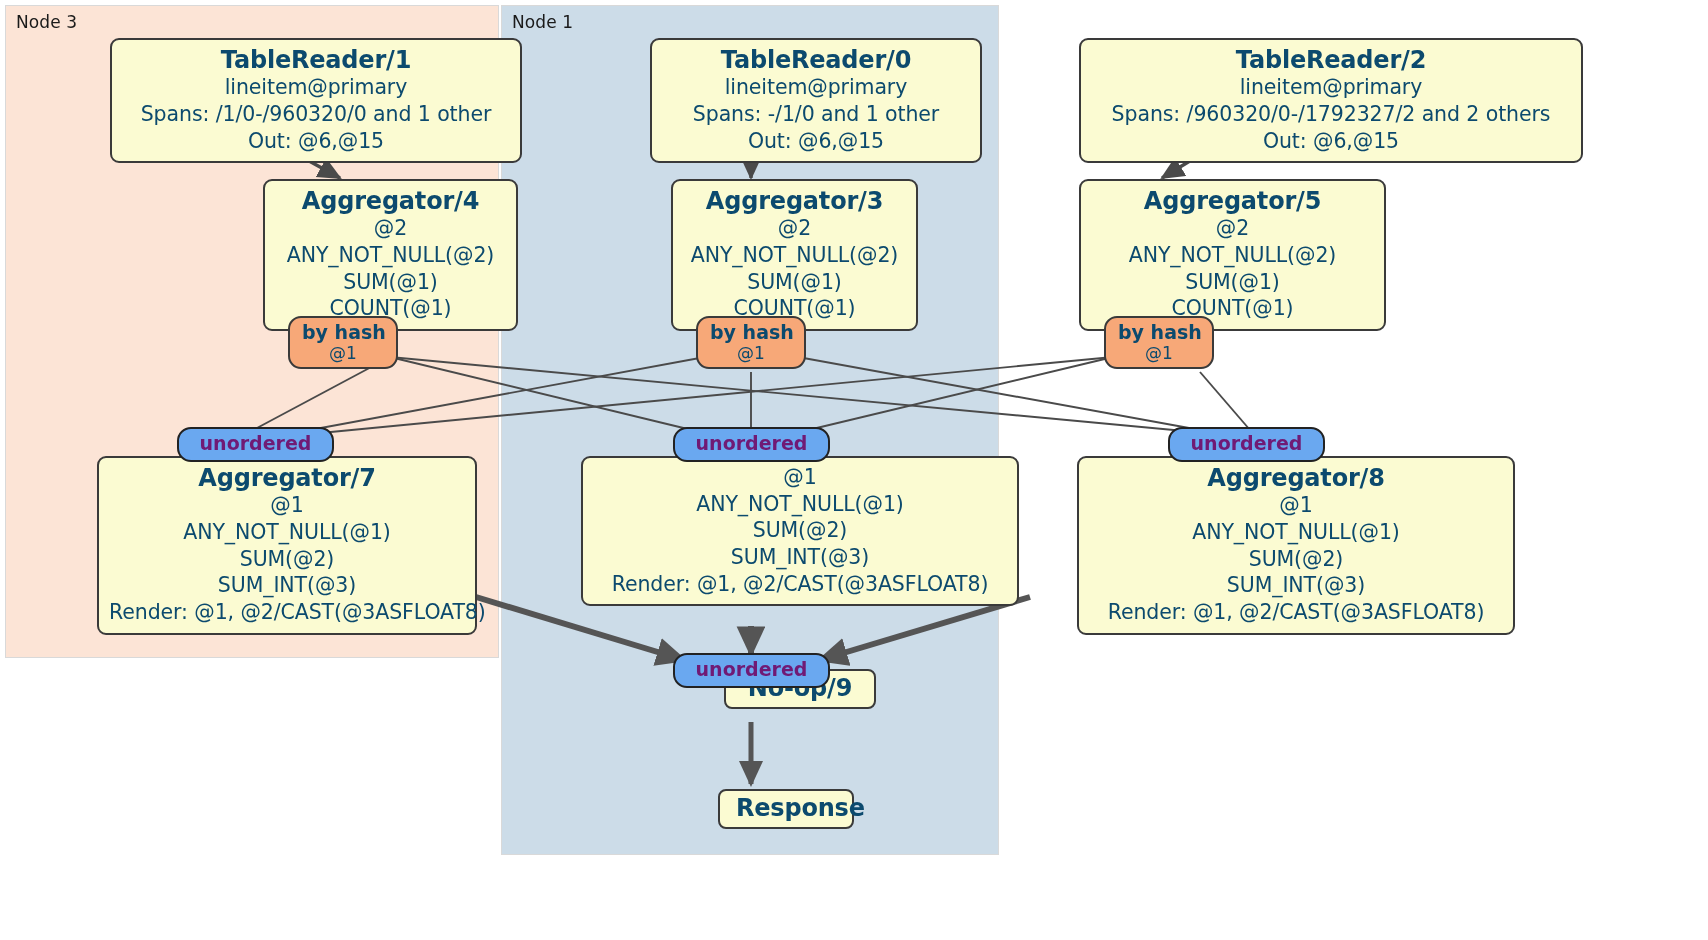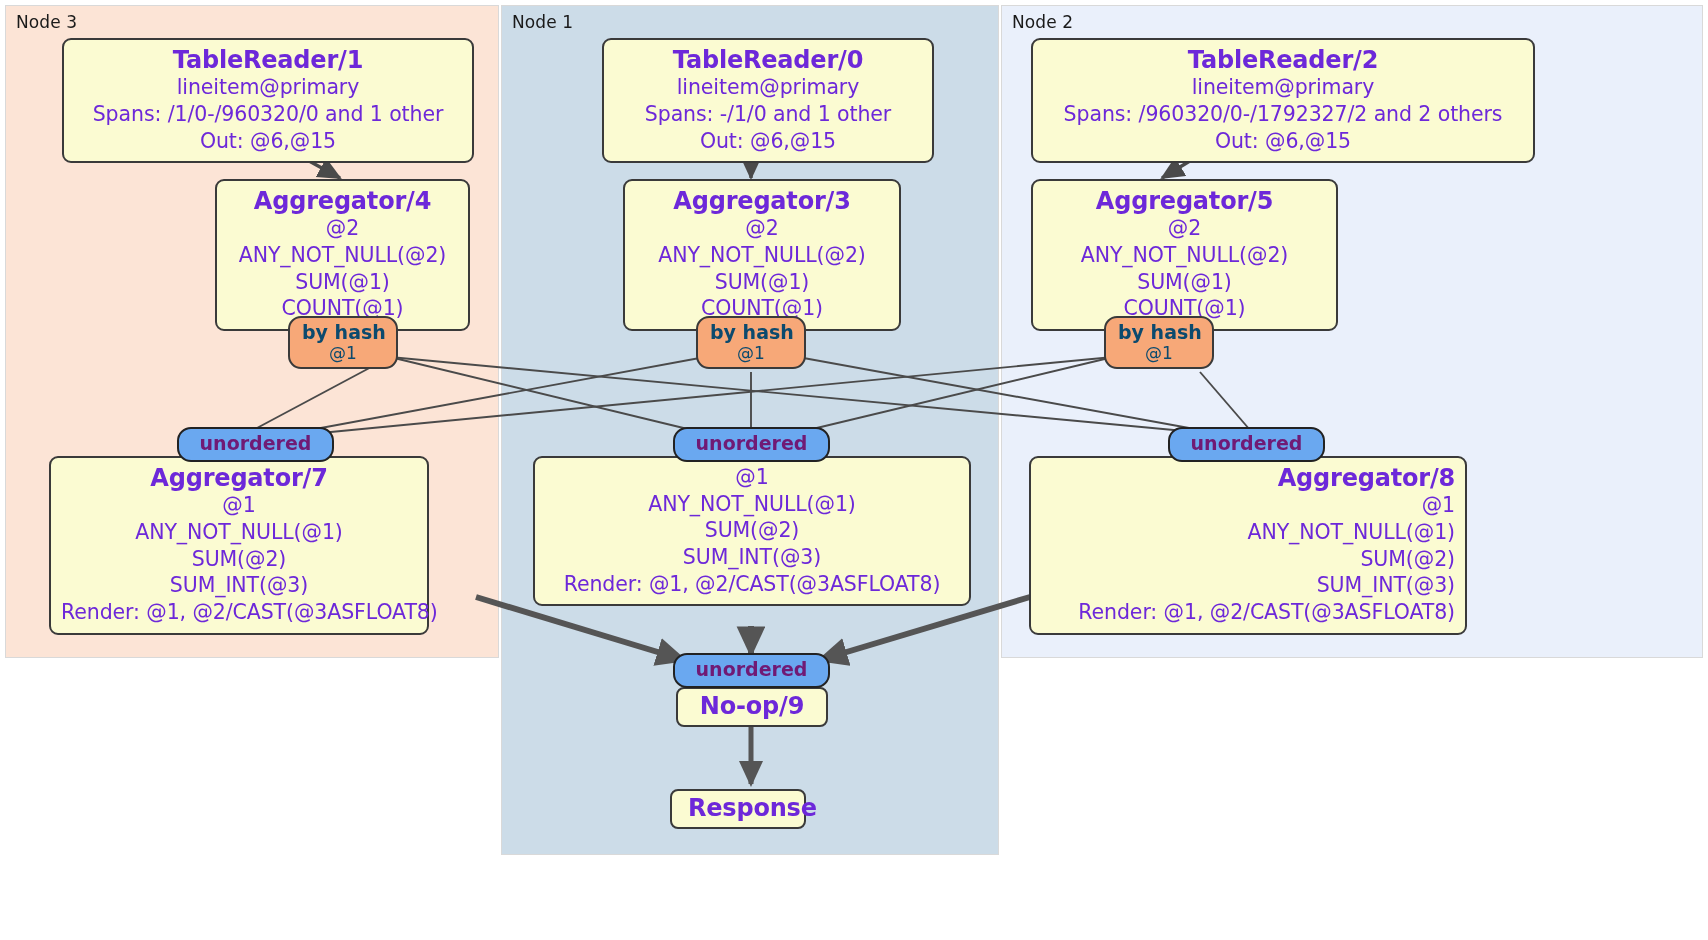--- a/index.html
+++ b/index.html
@@ -47,22 +47,23 @@
 
   
   .proc {
     position: absolute;
     box-sizing: border-box;
     background: #fbfbd2;
     border: 2px solid #3a3a3a;
     border-radius: 9px;
     text-align: center;
     padding: 6px 10px 7px 10px;
-    color: #6d28d9;
+    color: #0c4a6e;
     line-height: 1.30;
+    margin-left: 48px;
   }
   .proc .ptitle {
     font-weight: bold;
     font-size: 24px;
     letter-spacing: -0.2px;
     line-height: 1.18;
     white-space: nowrap;
   }
   .proc .pline {
     font-size: 20.5px;
@@ -125,23 +126,20 @@
 <div id="stage">
 
   <div class="node-panel" style="left:5px; top:5px; width:494px; height:653px; background:#fce4d6;">
     <div class="node-panel-label">Node 3</div>
   </div>
 
   <div class="node-panel" style="left:501px; top:5px; width:498px; height:850px; background:#ccdce8;">
     <div class="node-panel-label">Node 1</div>
   </div>
 
-  <div class="node-panel" style="left:1001px; top:5px; width:702px; height:653px; background:#eaf0fb;">
-    <div class="node-panel-label">Node 2</div>
-  </div>
 
   <svg id="edges" viewBox="0 0 1708 940" xmlns="http://www.w3.org/2000/svg">
     <defs>
       <marker id="ah" markerWidth="9" markerHeight="9" refX="6.4" refY="3.2" orient="auto" markerUnits="strokeWidth">
         <path d="M0,0 L7,3.2 L0,6.4 z" fill="#4a4a4a"></path>
       </marker>
       <marker id="ahThick" markerWidth="7" markerHeight="7" refX="4.6" refY="2.4" orient="auto" markerUnits="strokeWidth">
         <path d="M0,0 L5.2,2.4 L0,4.8 z" fill="#555"></path>
       </marker>
     </defs>
@@ -200,21 +198,21 @@
   </div>
 
   <div class="proc" style="left:215px; top:179px; width:255px;">
     <div class="ptitle">Aggregator/4</div>
     <div class="pline">@2</div>
     <div class="pline">ANY_NOT_NULL(@2)</div>
     <div class="pline">SUM(@1)</div>
     <div class="pline">COUNT(@1)</div>
   </div>
 
-  <div class="proc" style="left:623px; top:179px; width:278px;">
+  <div class="proc" style="left:623px; top:179px; width:247px;">
     <div class="ptitle">Aggregator/3</div>
     <div class="pline">@2</div>
     <div class="pline">ANY_NOT_NULL(@2)</div>
     <div class="pline">SUM(@1)</div>
     <div class="pline">COUNT(@1)</div>
   </div>
 
   <div class="proc" style="left:1031px; top:179px; width:307px;">
     <div class="ptitle">Aggregator/5</div>
     <div class="pline">@2</div>
@@ -254,32 +252,32 @@
   </div>
 
   <div class="proc" style="left:533px; top:456px; width:438px;">
     <div class="pline">@1</div>
     <div class="pline">ANY_NOT_NULL(@1)</div>
     <div class="pline">SUM(@2)</div>
     <div class="pline">SUM_INT(@3)</div>
     <div class="pline">Render: @1, @2/CAST(@3ASFLOAT8)</div>
   </div>
 
-  <div class="proc" style="left:1029px; top:456px; width:438px;text-align:right;">
+  <div class="proc" style="left:1029px; top:456px; width:438px;">
     <div class="ptitle">Aggregator/8</div>
     <div class="pline">@1</div>
     <div class="pline">ANY_NOT_NULL(@1)</div>
     <div class="pline">SUM(@2)</div>
     <div class="pline">SUM_INT(@3)</div>
     <div class="pline">Render: @1, @2/CAST(@3ASFLOAT8)</div>
   </div>
 
   <div class="sync" style="left:673px; top:653px; width:157px;">unordered</div>
 
-  <div class="proc compact" style="left:676px; top:687px; width:152px;">
+  <div class="proc compact" style="left:676px; top:669px; width:152px;">
     <div class="ptitle">No-op/9</div>
   </div>
 
   <div class="proc compact" style="left:670px; top:789px; width:136px;">
     <div class="ptitle">Response</div>
   </div>
 
 </div>
 
 </body></html>

